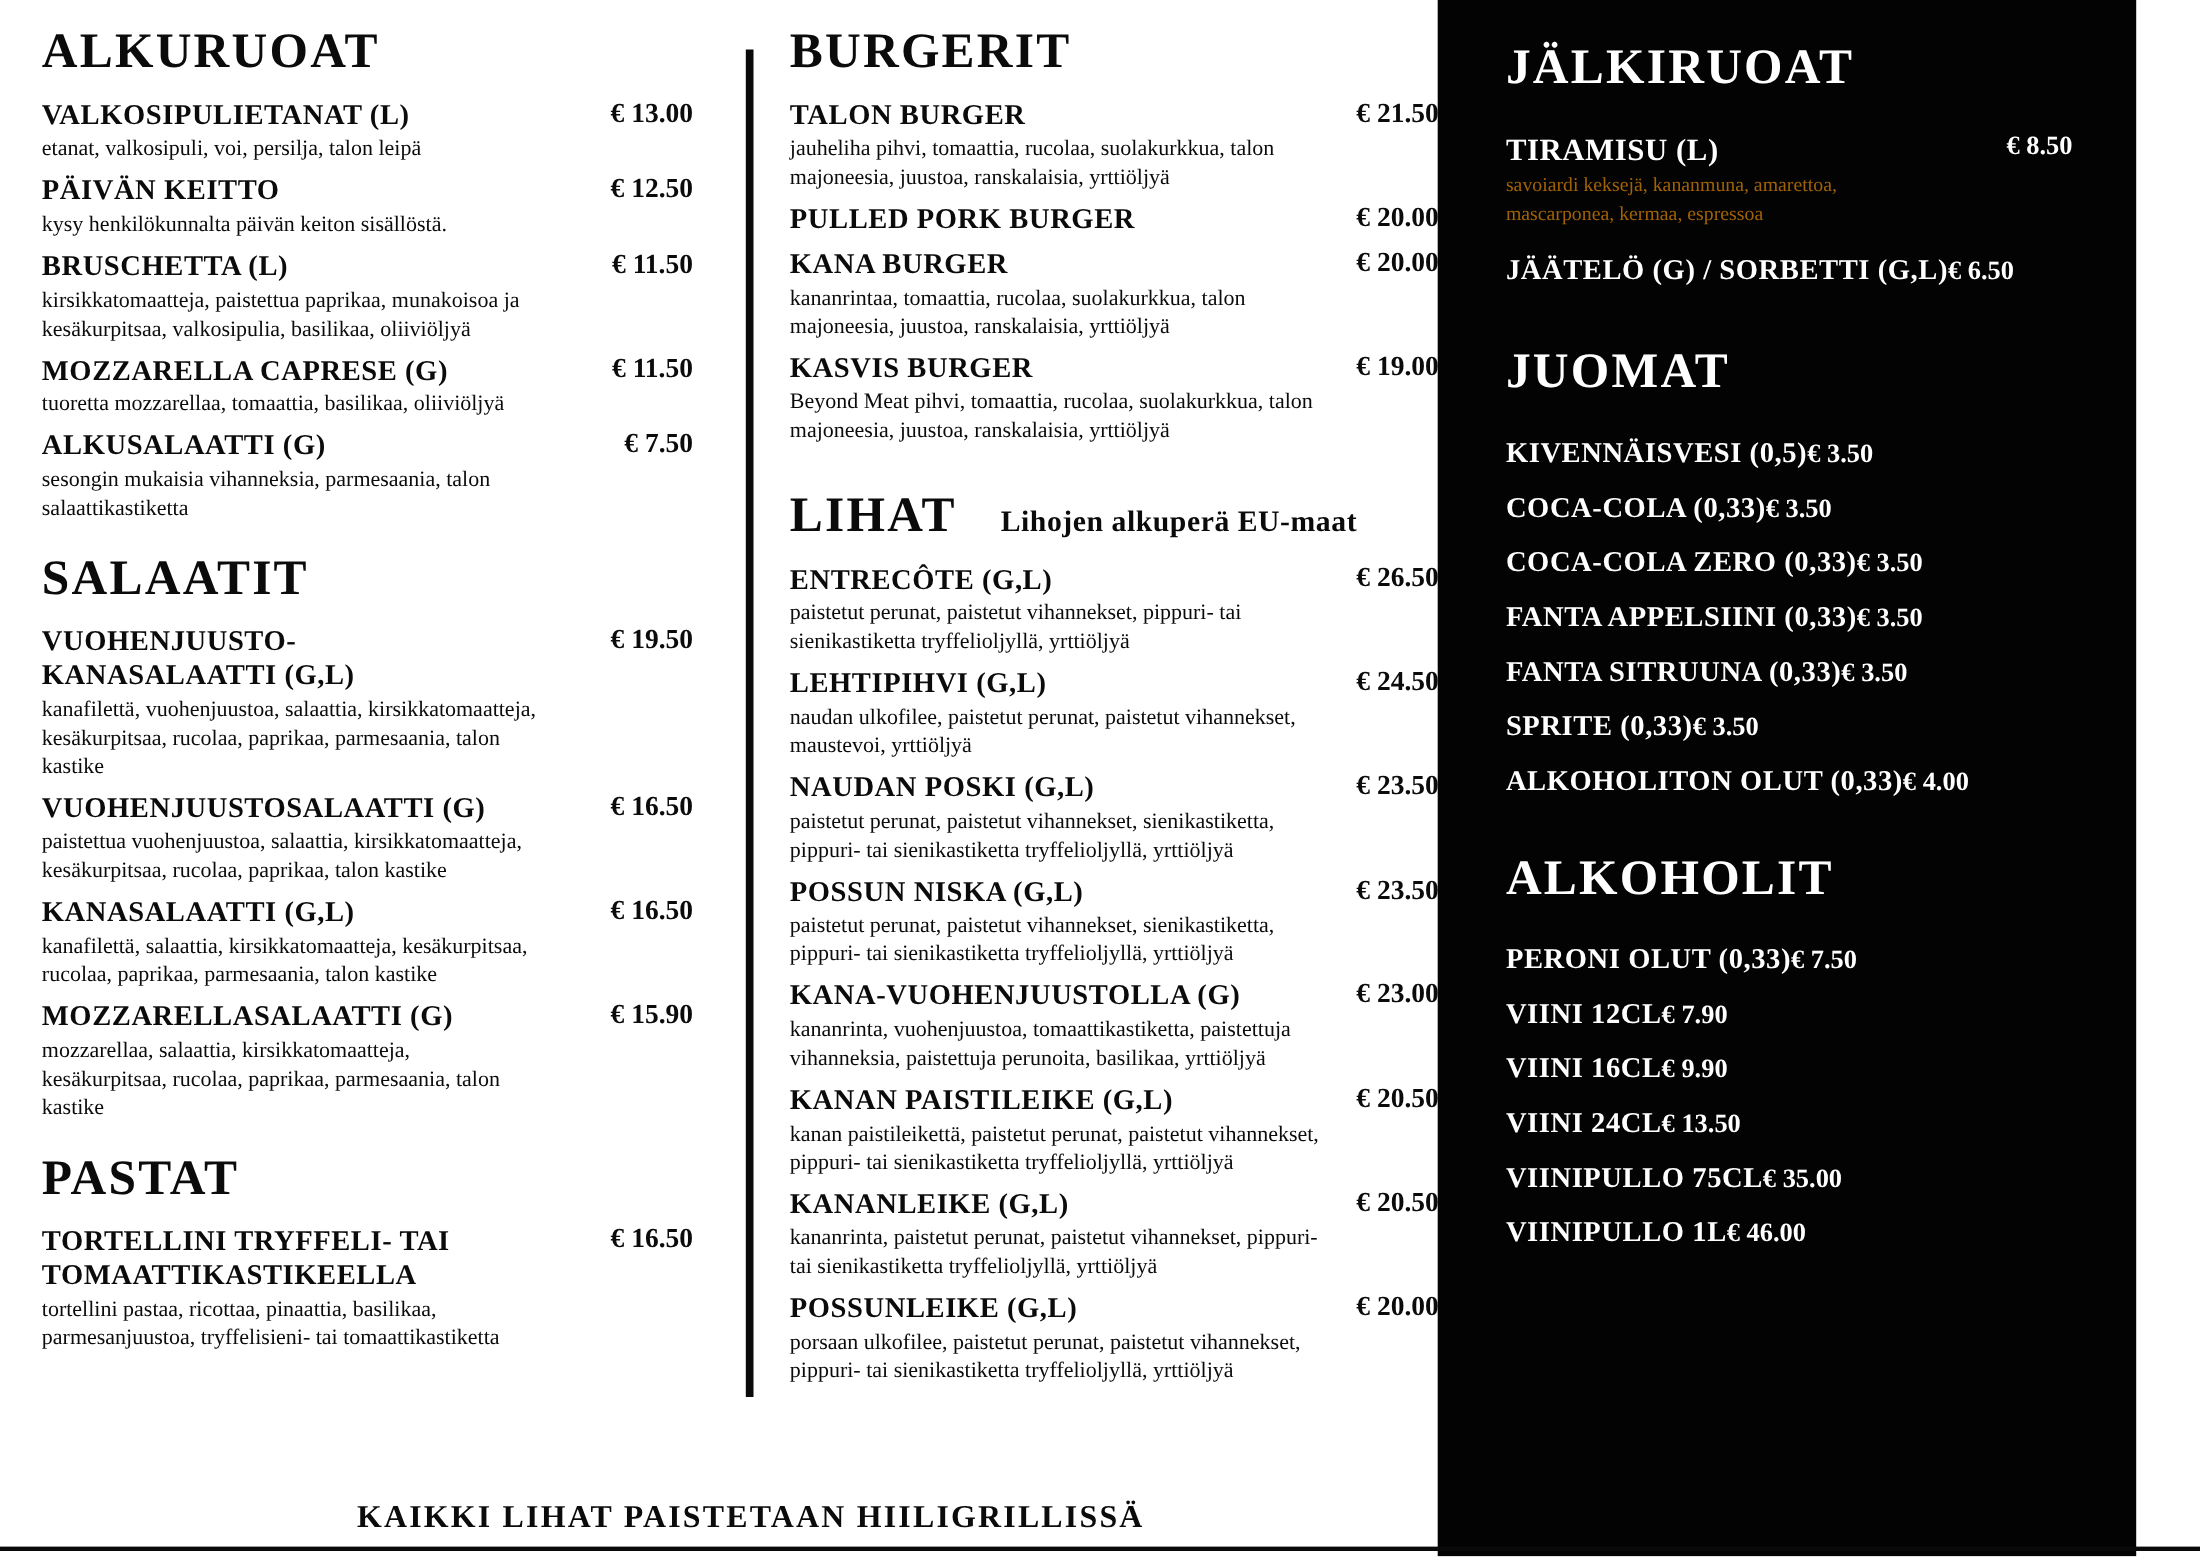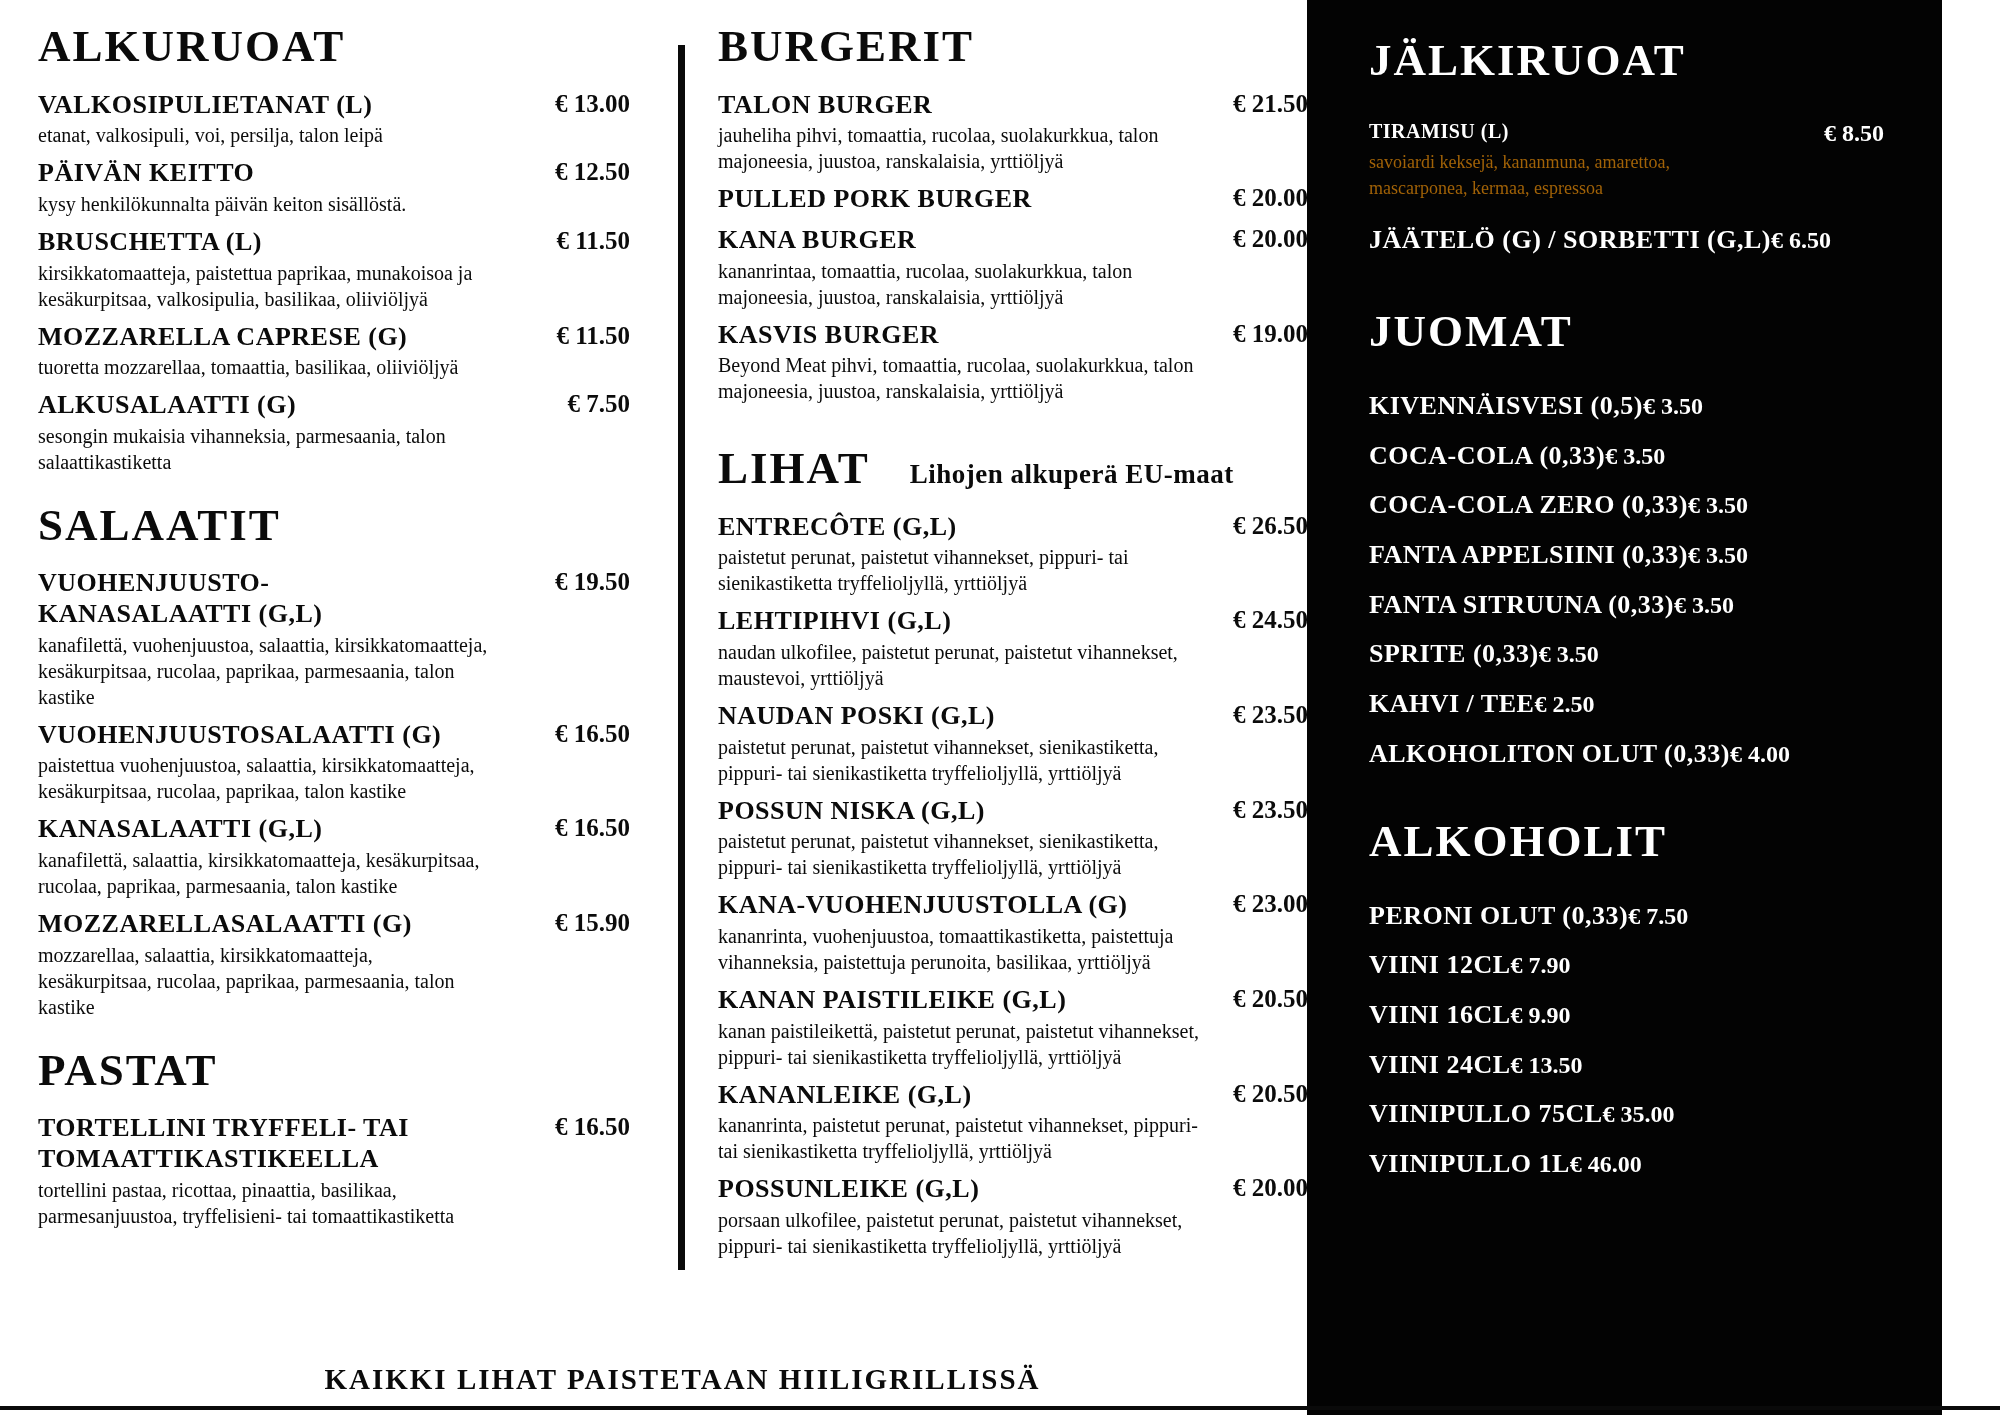--- a/index.html
+++ b/index.html
@@ -37,21 +37,21 @@
     font-size:26px; font-weight:700; letter-spacing:0.5px; line-height:1.18;
     max-width:430px;
   }
   .col-mid .item-name { max-width:470px; }
   .item-price { font-size:25px; font-weight:600; white-space:nowrap; }
   .item-desc { font-size:20px; line-height:1.3; max-width:452px; margin-top:2px; }
   .col-mid .item-desc { max-width:502px; }
   
   .panel .section-title { margin-bottom:34px; }
   .panel .item { margin-bottom:24px; }
-  .panel .item-name { font-size:20px; max-width:430px; }
+  .panel .item-name { font-size:28px; max-width:430px; }
   .panel .item-price { font-size:24px; font-weight:600; }
   .panel .item-desc { font-size:18px; line-height:1.45; max-width:350px; color:#a16207; }
   .panel .row { display:flex; align-items:baseline; margin-bottom:19px; }
   .panel .row .item-name { font-size:26px; }
   .panel .gap1 { margin-top:52px; }
   .panel .gap2 { margin-top:48px; }
   
   .tagline {
     position:absolute; left:0; top:1363px; width:1365px; text-align:center;
     font-size:29px; font-weight:700; letter-spacing:2px;
@@ -293,24 +293,20 @@
     </div>
     <div class="row">
       <span class="item-name">FANTA SITRUUNA (0,33)</span>
       <span class="item-price">€ 3.50</span>
     </div>
     <div class="row">
       <span class="item-name">SPRITE (0,33)</span>
       <span class="item-price">€ 3.50</span>
     </div>
     <div class="row">
-      <span class="item-name">KAHVI / TEE</span>
-      <span class="item-price">€ 2.50</span>
-    </div>
-    <div class="row">
       <span class="item-name">ALKOHOLITON OLUT (0,33)</span>
       <span class="item-price">€ 4.00</span>
     </div>
 
     <h1 class="section-title gap2">ALKOHOLIT</h1>
 
     <div class="row">
       <span class="item-name">PERONI OLUT (0,33)</span>
       <span class="item-price">€ 7.50</span>
     </div>

